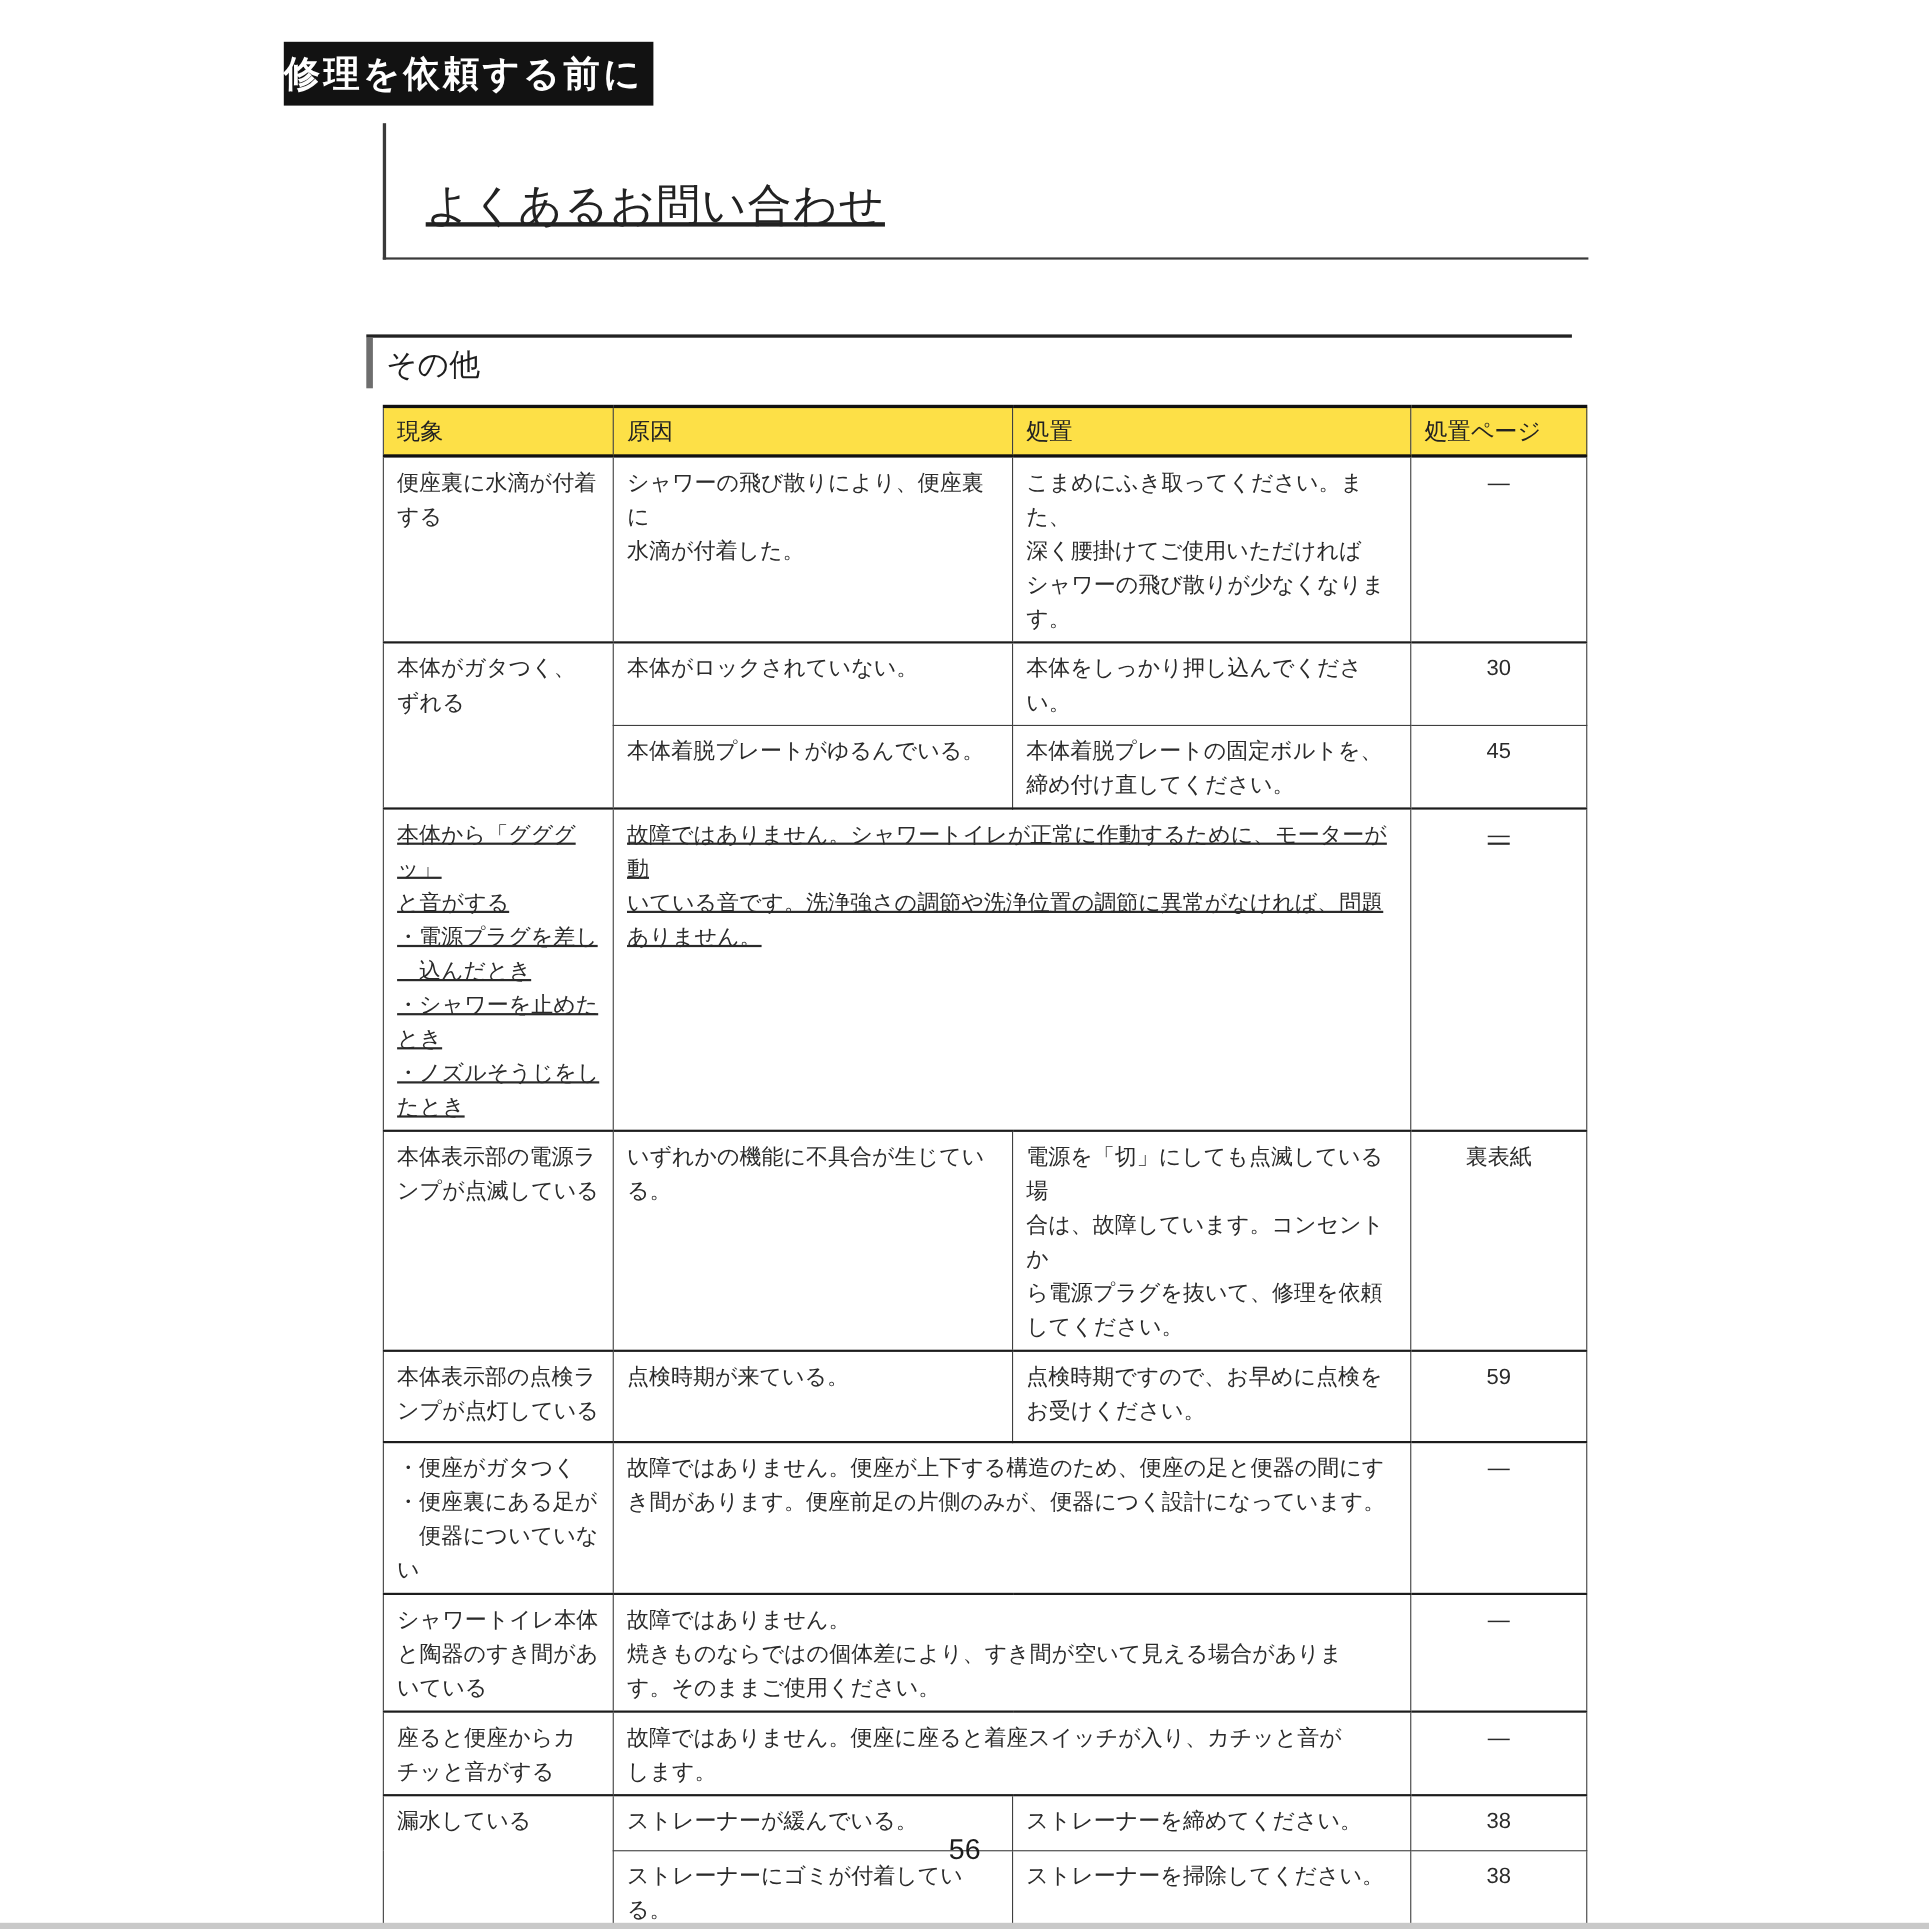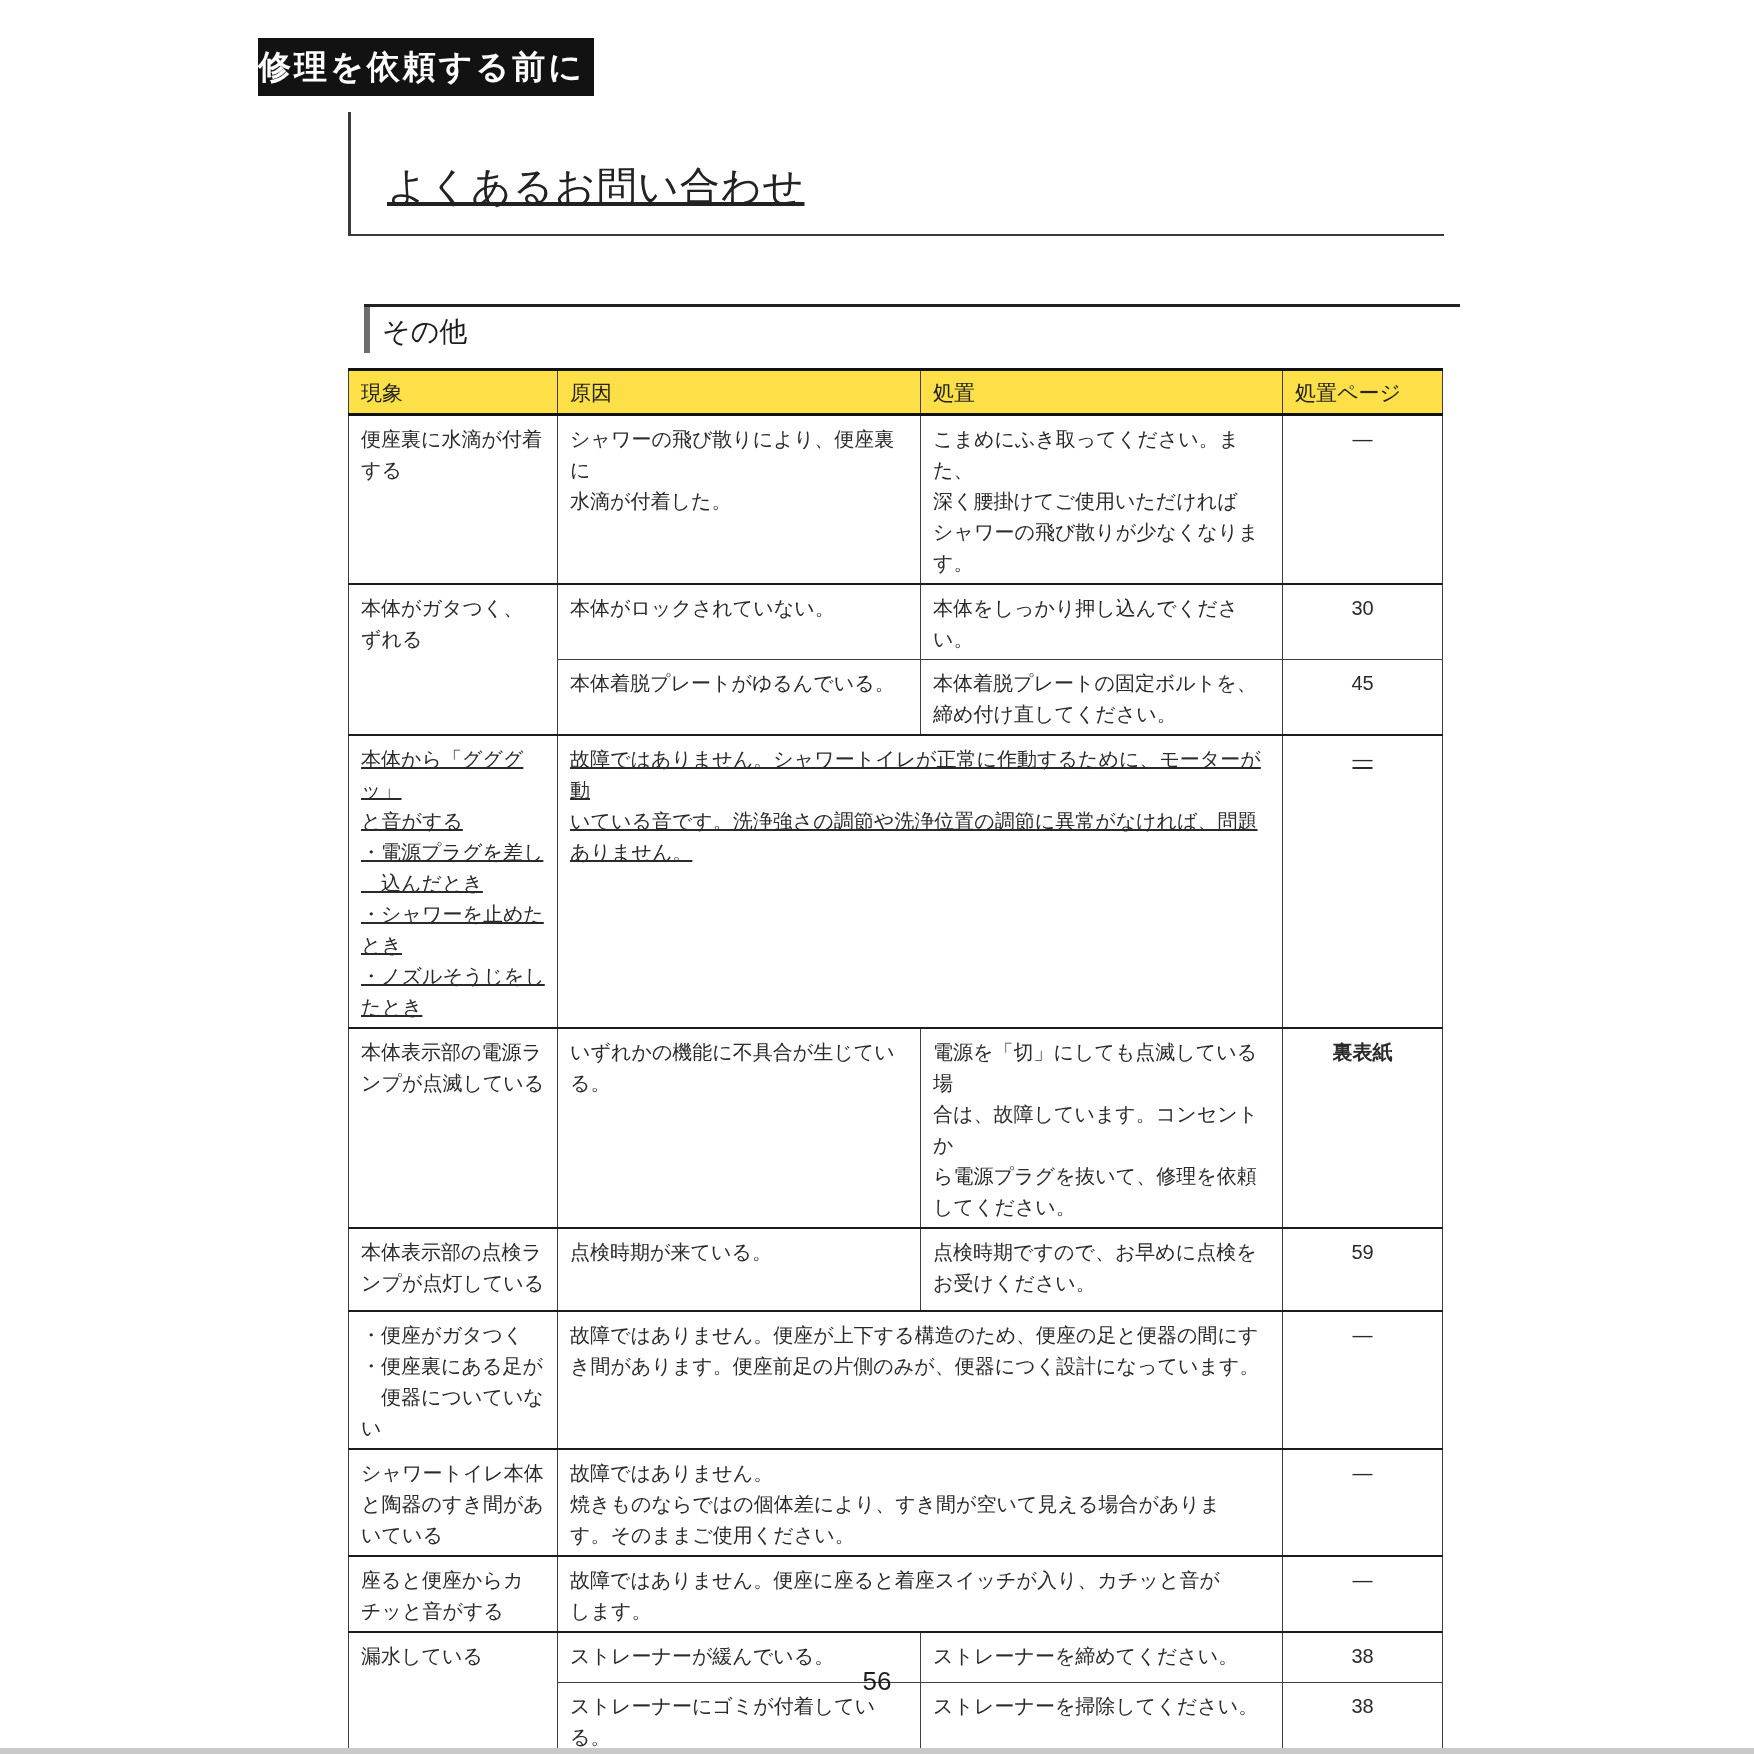--- a/index.html
+++ b/index.html
@@ -29,21 +29,21 @@
     box-sizing:border-box;
     display:flex; align-items:flex-end;
   }
   .title-block .title {
     font-size:40px; letter-spacing:1px;
     padding:0 0 20px 36px; color:#222;text-decoration:underline;
   }
 
   
   .section {
-    position:absolute; left:364px; top:304px;
+    position:absolute; left:333px; top:304px;
     width:1096px; box-sizing:border-box;
     border-top:3px solid #222;
   }
   .section .bar {
     position:absolute; left:0; top:0;
     width:6px; height:46px; background:#6e6e6e;
   }
   .section .label {
     font-size:28px; padding:6px 0 0 18px; color:#1d1d1d;
   }
@@ -59,21 +59,21 @@
   th {
     background:#fde047;
     border-top:3px solid #111; border-bottom:3px solid #111;
     height:45px; font-weight:normal; text-align:left;
     padding:0 0 0 12px; font-size:21px; color:#222;
   }
   td { vertical-align:top; padding:8px 12px 4px 12px; }
   tr.grp > td { border-top:2px solid #1c1c1c; }
   tbody tr:last-child > td { border-bottom:2px solid #1c1c1c; }
   td.page { text-align:center; padding-left:4px; padding-right:4px; }
-  td.page.bold { font-weight:bold;margin-top:28px; }
+  td.page.bold { font-weight:normal;margin-top:28px; }
 
   
   .footer-num {
     position:absolute; left:0; right:0; top:1666px;
     text-align:center; font-size:26px; color:#1d1d1d;
   }
 
   
   .bottom-edge {
     position:absolute; left:0; right:0; bottom:0;

